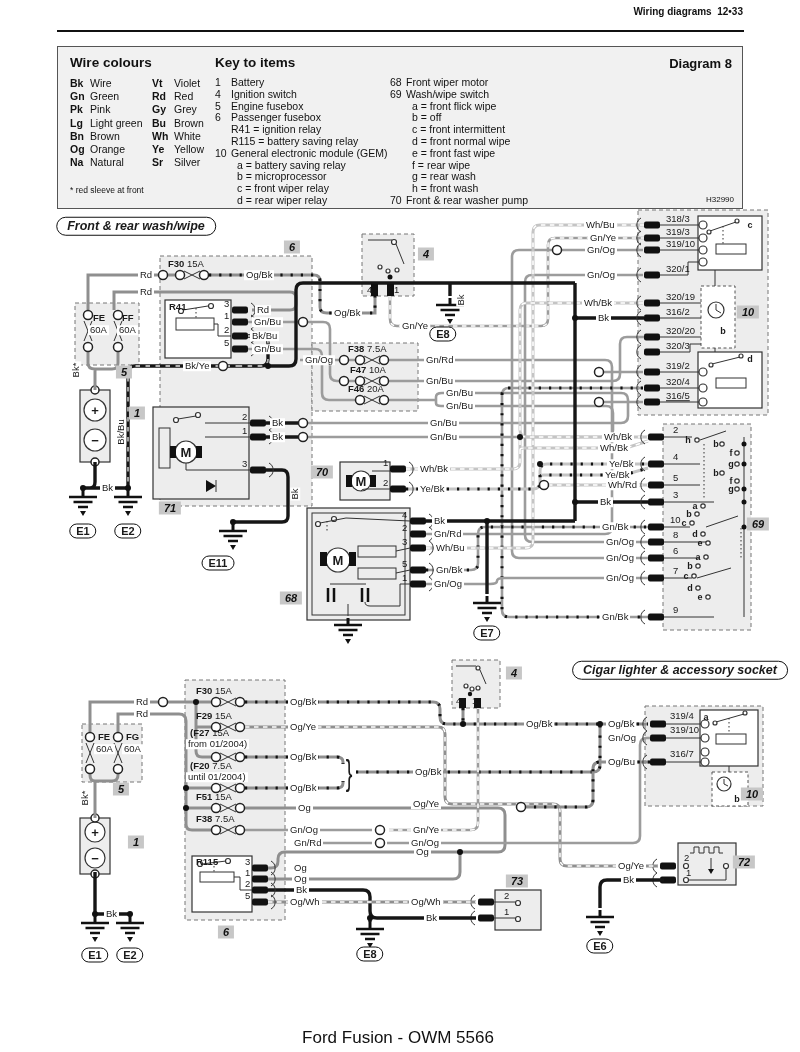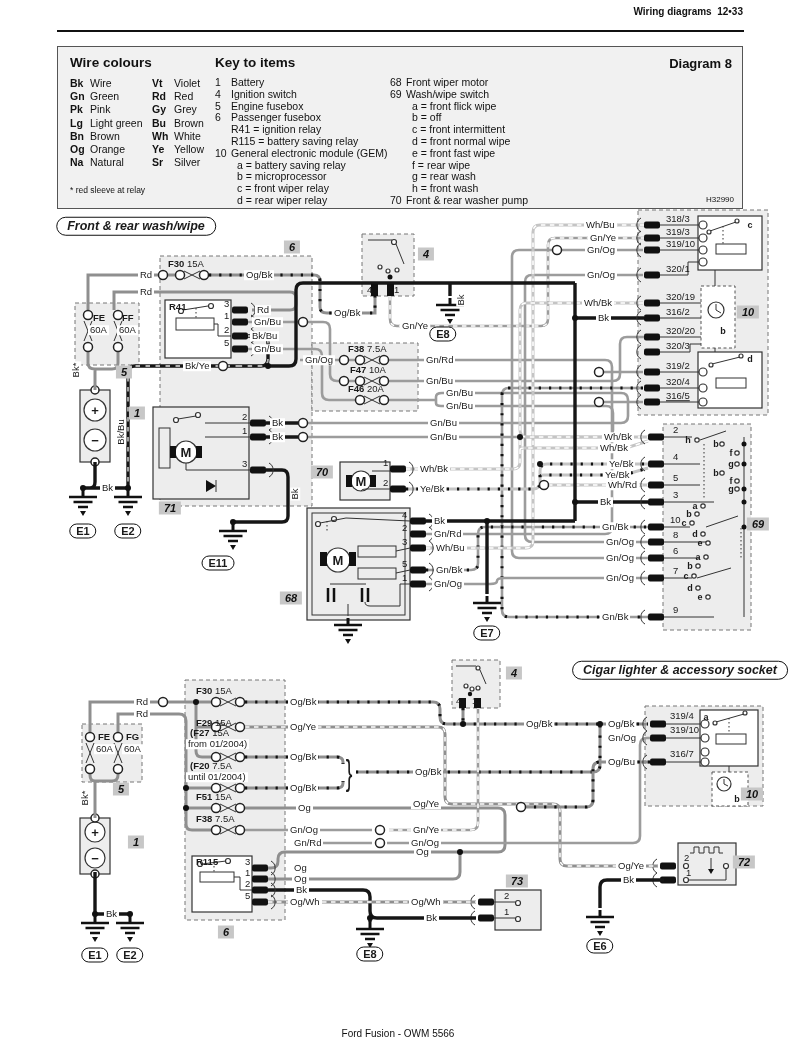--- a/index.html
+++ b/index.html
@@ -23,21 +23,21 @@
   .ki-col{position:absolute;top:30px;font-size:10.5px;line-height:11.8px;}
   #ki-c1{left:157px;width:180px;}
   #ki-c2{left:332px;width:135px;}
   #ki-c3{left:462px;width:130px;}
   .ki-row{white-space:nowrap;}
   .ki-n{display:inline-block;width:16px;}
   .ki-i1{padding-left:16px;}
   .ki-i2{padding-left:22px;}
   .ki-k{font-weight:normal;}
   #lg-ref{position:absolute;right:8px;bottom:4px;font-size:8px;}
-  #footer{position:absolute;left:0;top:1028px;width:796px;text-align:center;font-size:10px;}
+  #footer{position:absolute;left:0;top:1028px;width:796px;text-align:center;font-size:17px;}
   
   .lab{position:absolute;transform:translate(0,-50%);font-size:9.5px;line-height:1;white-space:nowrap;color:#1a1a1a;}
   .lab-wire{background:#fff;padding:0 2px;}
   .lab-fuse{background:transparent;}
   .lab-fuse b{font-weight:bold;}
   .lab-pin,.lab-conn{background:transparent;}
   .lab-badge{transform:translate(-50%,-50%);background:#c7c7c7;font-style:italic;font-weight:bold;font-size:11px;padding:1px 5px;color:#111;}
   .lab-ground{transform:translate(-50%,-50%);border:1.6px solid #111;border-radius:9px;background:#fff;font-weight:bold;font-size:11px;padding:1px 6px;}
   .lab-title{transform:translate(-50%,-50%);border:1.6px solid #111;border-radius:10px;background:#fff;font-weight:bold;font-style:italic;font-size:12.5px;padding:2px 10px;}
   .lab-vert{transform:translate(-50%,-50%) rotate(-90deg);background:#fff;padding:0 1px;}
@@ -75,21 +75,21 @@
     <div id="diagram-no">Diagram 8</div>
     <div id="colour-list">
         <div class="wc-row"><span class="wc-c">Bk</span><span class="wc-n">Wire</span><span class="wc-c2">Vt</span><span>Violet</span></div>
         <div class="wc-row"><span class="wc-c">Gn</span><span class="wc-n">Green</span><span class="wc-c2">Rd</span><span>Red</span></div>
         <div class="wc-row"><span class="wc-c">Pk</span><span class="wc-n">Pink</span><span class="wc-c2">Gy</span><span>Grey</span></div>
         <div class="wc-row"><span class="wc-c">Lg</span><span class="wc-n">Light green</span><span class="wc-c2">Bu</span><span>Brown</span></div>
         <div class="wc-row"><span class="wc-c">Bn</span><span class="wc-n">Brown</span><span class="wc-c2">Wh</span><span>White</span></div>
         <div class="wc-row"><span class="wc-c">Og</span><span class="wc-n">Orange</span><span class="wc-c2">Ye</span><span>Yellow</span></div>
         <div class="wc-row"><span class="wc-c">Na</span><span class="wc-n">Natural</span><span class="wc-c2">Sr</span><span>Silver</span></div>
       </div>
-    <div id="lg-note">* red sleeve at relay</div>
+    <div id="lg-note">* red sleeve at front</div>
     <div id="ki-c1" class="ki-col">
         <div class="ki-row"><span class="ki-n">1</span><span>Battery</span></div>
         <div class="ki-row"><span class="ki-n">4</span><span>Ignition switch</span></div>
         <div class="ki-row"><span class="ki-n">5</span><span>Engine fusebox</span></div>
         <div class="ki-row"><span class="ki-n">6</span><span>Passenger fusebox</span></div>
         <div class="ki-row ki-i1"><span class="ki-k">R41</span> = ignition relay</div>
         <div class="ki-row ki-i1"><span class="ki-k">R115</span> = battery saving relay</div>
         <div class="ki-row"><span class="ki-n">10</span><span>General electronic module (GEM)</span></div>
         <div class="ki-row ki-i2"><span class="ki-k">a</span> = battery saving relay</div>
         <div class="ki-row ki-i2"><span class="ki-k">b</span> = microprocessor</div>
@@ -650,21 +650,21 @@
       <span class="lab lab-badge" style="left: 136px; top: 842px;">1</span>
       <span class="lab lab-badge" style="left: 226px; top: 932px;">6</span>
       <span class="lab lab-badge" style="left: 752px; top: 794px;">10</span>
       <span class="lab lab-badge" style="left: 744px; top: 862px;">72</span>
       <span class="lab lab-badge" style="left: 517px; top: 881px;">73</span>
       <span class="lab lab-ground" style="left: 95px; top: 955px;">E1</span>
       <span class="lab lab-ground" style="left: 130px; top: 955px;">E2</span>
       <span class="lab lab-ground" style="left: 370px; top: 954px;">E8</span>
       <span class="lab lab-ground" style="left: 600px; top: 946px;">E6</span>
       <span class="lab lab-fuse" style="left: 196px; top: 691px;"><b>F30</b> 15A</span>
-      <span class="lab lab-fuse" style="left: 196px; top: 716px; margin-top: 7px;"><b>F29</b> 15A</span>
+      <span class="lab lab-fuse" style="left: 196px; top: 716px;"><b>F29</b> 15A</span>
       <span class="lab lab-fuse" style="left: 190px; top: 733px;"><b>(F27</b> 15A</span>
       <span class="lab lab-wire" style="left: 186px; top: 744px;">from 01/2004)</span>
       <span class="lab lab-fuse" style="left: 190px; top: 766px;"><b>(F20</b> 7.5A</span>
       <span class="lab lab-wire" style="left: 186px; top: 777px; text-align: right;">until 01/2004)</span>
       <span class="lab lab-fuse" style="left: 196px; top: 797px;"><b>F51</b> 15A</span>
       <span class="lab lab-fuse" style="left: 196px; top: 819px;"><b>F38</b> 7.5A</span>
       <span class="lab lab-fuse" style="left: 196px; top: 862px;"><b>R115</b></span>
       <span class="lab lab-fuse" style="left: 98px; top: 737px;"><b>FE</b></span>
       <span class="lab lab-wire" style="left: 94px; top: 749px;">60A</span>
       <span class="lab lab-fuse" style="left: 126px; top: 737px;"><b>FG</b></span>

